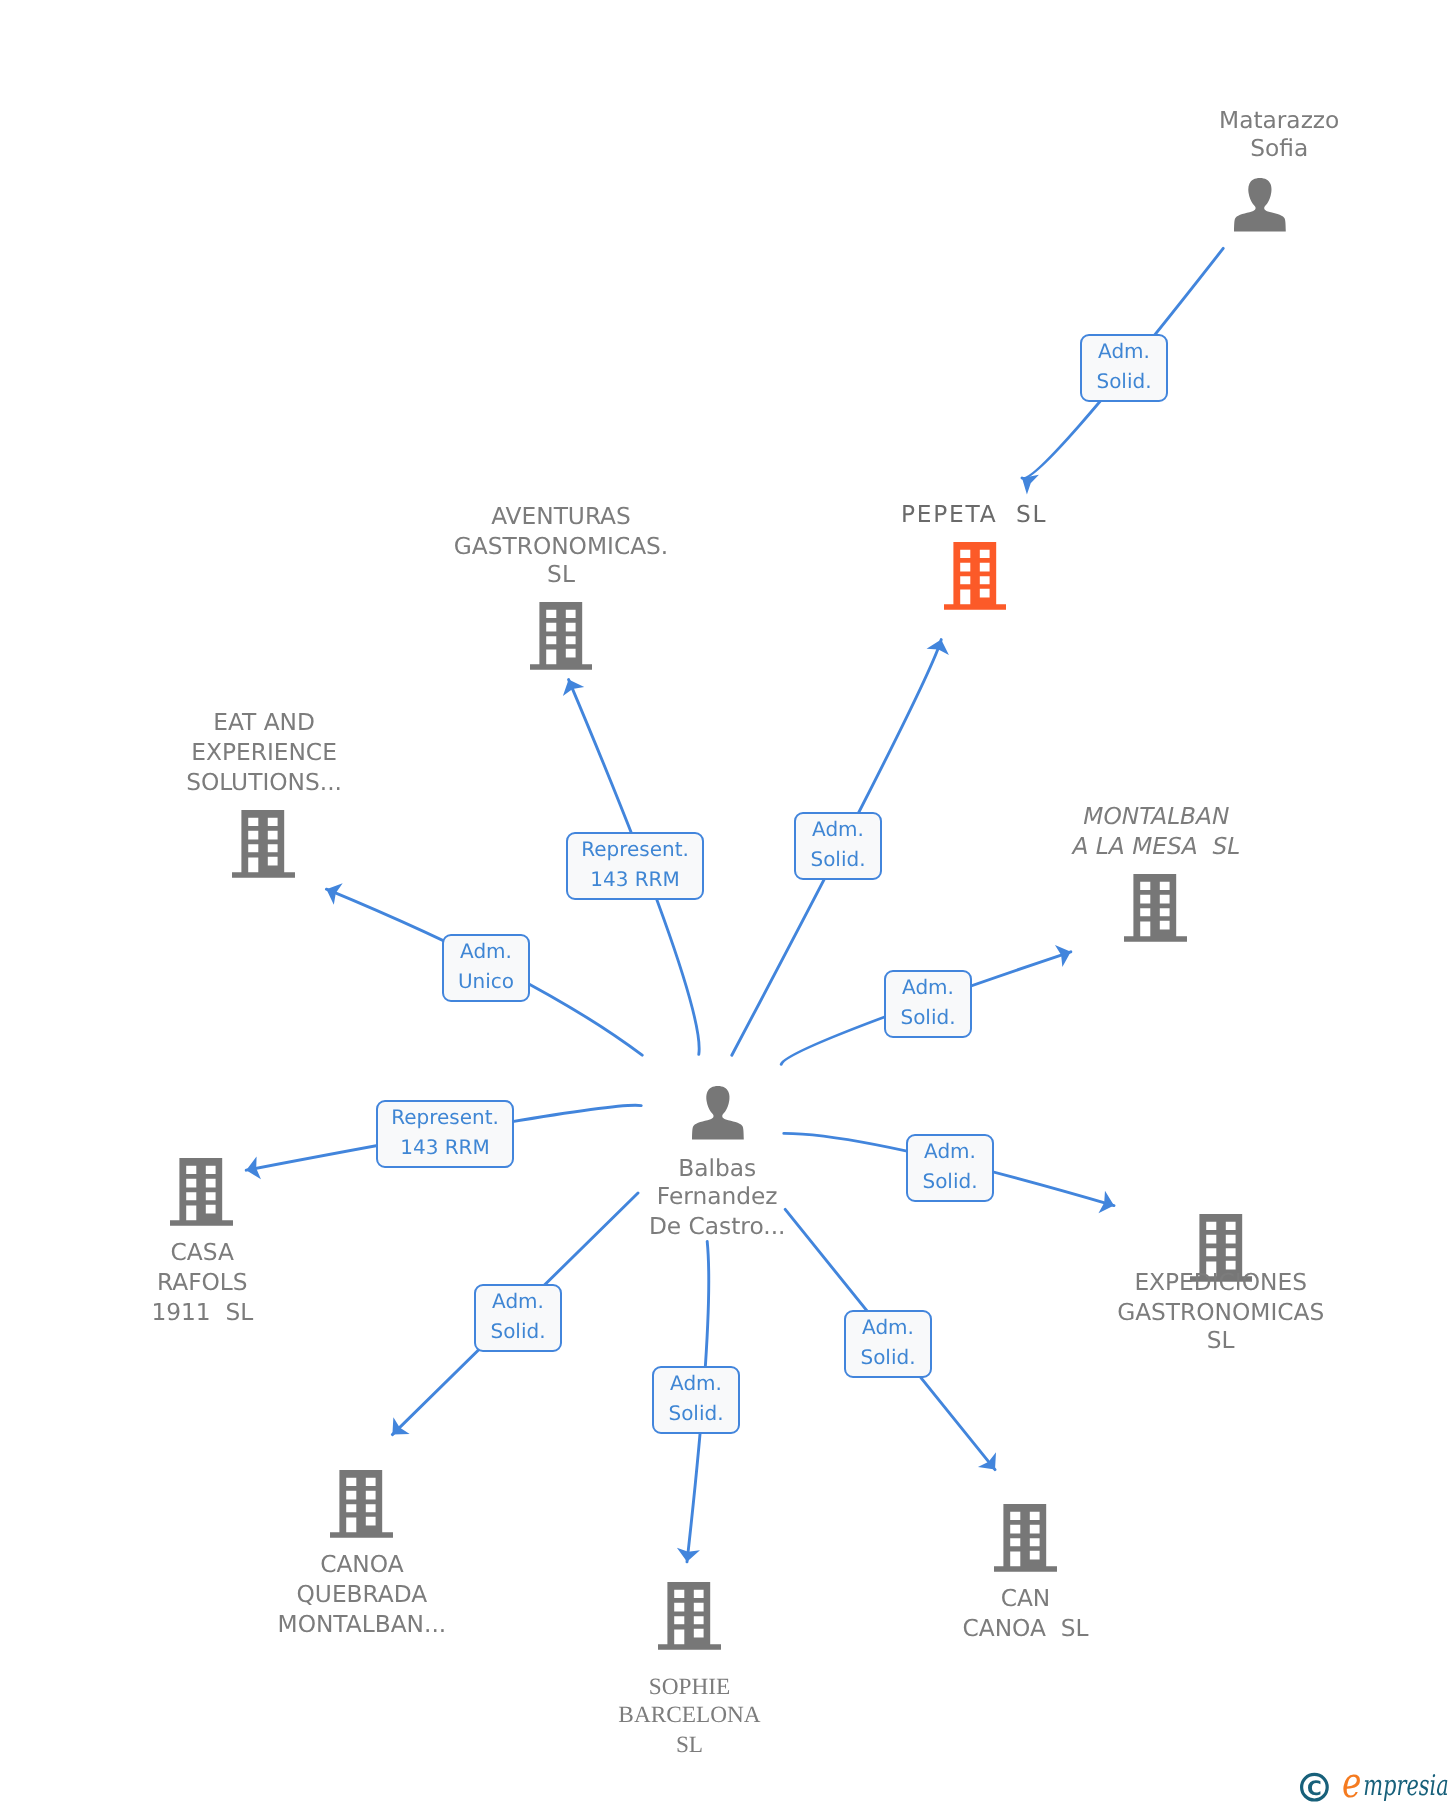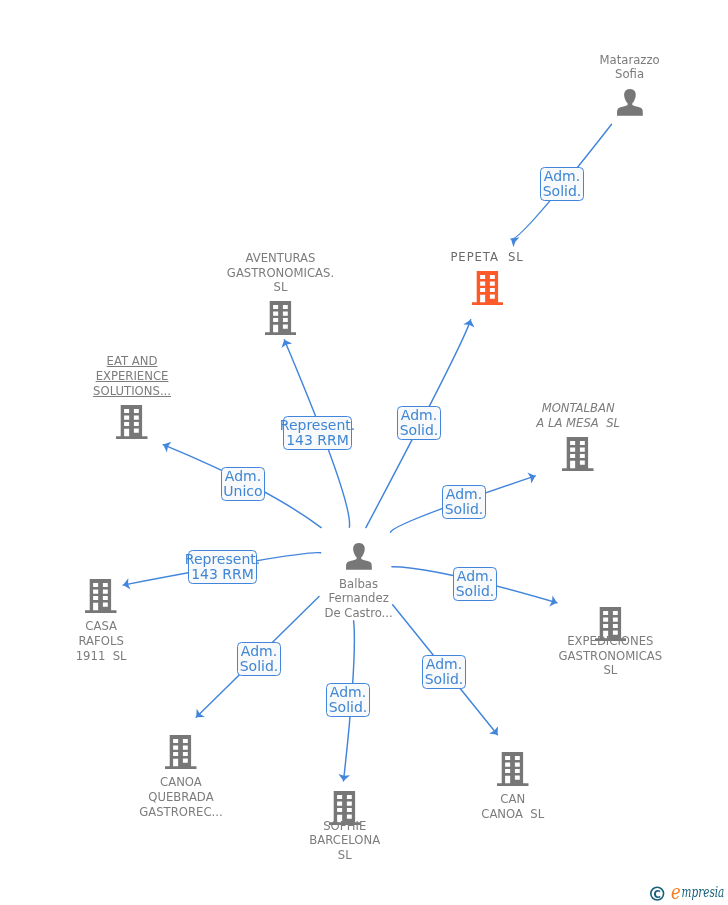--- a/index.html
+++ b/index.html
@@ -7,21 +7,21 @@
   body{width:728px;height:905px;font-family:"DejaVu Sans",sans-serif;overflow:hidden;}
   #canvas{position:relative;width:728px;height:905px;background:#fff;}
   svg#edges{position:absolute;left:0;top:0;width:728px;height:905px;overflow:visible;}
   .node{position:absolute;width:0;height:0;}
   .node .icon{position:absolute;line-height:0;font-size:0;}
   .node .icon svg{display:block;}
   .node .label{position:absolute;left:0;top:0;transform:translateX(-50%);
     text-align:center;color:#7c7c7c;font-size:11.65px;line-height:14.7px;white-space:pre;}
   .node.bold .label{color:#6a6a6a;letter-spacing:0.9px;text-indent:-0.9px;}
   .elabel{position:absolute;box-sizing:border-box;border:1.3px solid #4285dc;border-radius:4.5px;
-    background:#f8f9fa;color:#3f86d4;font-size:14px;line-height:15px;text-align:center;white-space:pre;
+    background:#f8f9fa;color:#3f86d4;font-size:10px;line-height:15px;text-align:center;white-space:pre;
     display:flex;flex-direction:column;justify-content:center;align-items:center;}
   .logo{position:absolute;display:flex;align-items:baseline;}
 </style>
 </head>
 <body>
 
 <div id="canvas">
   <svg id="edges" viewBox="0 0 728 905">
       <g>
         <path d="M611.6 124.2Q518.4 243.5 511 239" fill="none" stroke="#4285dc" stroke-width="1.45" stroke-linecap="round"></path>
@@ -64,21 +64,21 @@
         <path d="M343.5 780.9L338.4497351018323 773.8932300980883L344.06862744533987 775.8317988567534L349.9774082903932 775.1865787972928Z" fill="#4285dc"></path>
       </g>
     </svg>
   <div id="nodes">
       <div class="node" style="left: 629.6px; top: 102.65px;">
         <div class="icon" style="left: -12.95px; top: -13.4px;">
           <svg viewBox="0 0 25.9 26.8" width="25.9" height="26.8">
             <path d="M12.95 0C10.35 0 8.55 1.05 7.70 2.90C7.05 4.30 7.05 5.95 7.30 7.55C7.62 9.60 8.35 11.45 9.30 12.70C9.85 13.42 10.30 13.82 10.55 14.25C10.82 14.70 10.85 15.15 10.70 15.52C10.50 16.02 9.95 16.40 8.95 16.72C7.40 17.22 5.60 17.58 4.15 18.05C2.55 18.56 1.48 19.10 0.82 19.88C0.26 20.54 0.07 21.60 0 26.80H25.90C25.83 21.60 25.64 20.54 25.08 19.88C24.42 19.10 23.35 18.56 21.75 18.05C20.30 17.58 18.50 17.22 16.95 16.72C15.95 16.40 15.40 16.02 15.20 15.52C15.05 15.15 15.08 14.70 15.35 14.25C15.60 13.82 16.05 13.42 16.60 12.70C17.55 11.45 18.28 9.60 18.60 7.55C18.85 5.95 18.85 4.30 18.20 2.90C17.35 1.05 15.55 0 12.95 0Z" fill="#777777"></path>
           </svg>
         </div>
-        <div class="label" style="top: -50.1px;">Matarazzo
+        <div class="label" style="top: -50.1px; margin-left: 10px;">Matarazzo
 Sofia</div>
       </div>
       <div class="node bold" style="left: 487.5px; top: 288px;">
         <div class="icon" style="left: -15.75px; top: -16.95px;">
           <svg viewBox="0 0 31.5 33.9" width="31.5" height="33.9">
             <path d="M4.7 0H26.1V31.15H4.7ZM8.1 3.9H13.15V8H8.1ZM8.1 10.4H13.15V14.8H8.1ZM8.1 17.1H13.15V21.1H8.1ZM8.1 23.8H13.15V31.15H8.1ZM17.9 3.9H22.8V8H17.9ZM17.9 10.4H22.8V14.8H17.9ZM17.9 17.1H22.8V21.1H17.9ZM17.9 23.4H22.8V27.8H17.9ZM0 31.15H31.5V33.9H0Z" fill="#fc5a28" fill-rule="evenodd"></path>
           </svg>
         </div>
         <div class="label" style="top: -37.85px;">PEPETA  SL</div>
       </div>
@@ -91,21 +91,21 @@
         <div class="label" style="top: -67.25px; text-align: center;">AVENTURAS
 GASTRONOMICAS.
 SL</div>
       </div>
       <div class="node" style="left: 132.05px; top: 421.6px;">
         <div class="icon" style="left: -15.75px; top: -16.95px;">
           <svg viewBox="0 0 31.5 33.9" width="31.5" height="33.9">
             <path d="M4.7 0H26.1V31.15H4.7ZM8.1 3.9H13.15V8H8.1ZM8.1 10.4H13.15V14.8H8.1ZM8.1 17.1H13.15V21.1H8.1ZM8.1 23.8H13.15V31.15H8.1ZM17.9 3.9H22.8V8H17.9ZM17.9 10.4H22.8V14.8H17.9ZM17.9 17.1H22.8V21.1H17.9ZM17.9 23.4H22.8V27.8H17.9ZM0 31.15H31.5V33.9H0Z" fill="#777777" fill-rule="evenodd"></path>
           </svg>
         </div>
-        <div class="label" style="top: -67.25px; text-decoration: underline;">EAT AND
+        <div class="label" style="top: -67.25px;">EAT AND
 EXPERIENCE
 SOLUTIONS...</div>
       </div>
       <div class="node" style="left: 578.2px; top: 453.9px;">
         <div class="icon" style="left: -15.75px; top: -16.95px;">
           <svg viewBox="0 0 31.5 33.9" width="31.5" height="33.9">
             <path d="M4.7 0H26.1V31.15H4.7ZM8.1 3.9H13.15V8H8.1ZM8.1 10.4H13.15V14.8H8.1ZM8.1 17.1H13.15V21.1H8.1ZM8.1 23.8H13.15V31.15H8.1ZM17.9 3.9H22.8V8H17.9ZM17.9 10.4H22.8V14.8H17.9ZM17.9 17.1H22.8V21.1H17.9ZM17.9 23.4H22.8V27.8H17.9ZM0 31.15H31.5V33.9H0Z" fill="#777777" fill-rule="evenodd"></path>
           </svg>
         </div>
         <div class="label" style="top: -52.55px; font-style: italic;">MONTALBAN
@@ -142,38 +142,38 @@
 SL</div>
       </div>
       <div class="node" style="left: 180.95px; top: 752.2px;">
         <div class="icon" style="left: -15.75px; top: -16.95px;">
           <svg viewBox="0 0 31.5 33.9" width="31.5" height="33.9">
             <path d="M4.7 0H26.1V31.15H4.7ZM8.1 3.9H13.15V8H8.1ZM8.1 10.4H13.15V14.8H8.1ZM8.1 17.1H13.15V21.1H8.1ZM8.1 23.8H13.15V31.15H8.1ZM17.9 3.9H22.8V8H17.9ZM17.9 10.4H22.8V14.8H17.9ZM17.9 17.1H22.8V21.1H17.9ZM17.9 23.4H22.8V27.8H17.9ZM0 31.15H31.5V33.9H0Z" fill="#777777" fill-rule="evenodd"></path>
           </svg>
         </div>
         <div class="label" style="top: 23.15px;">CANOA
 QUEBRADA
-GASTROREC...</div>
+MONTALBAN...</div>
       </div>
       <div class="node" style="left: 512.75px; top: 769px;">
         <div class="icon" style="left: -15.75px; top: -16.95px;">
           <svg viewBox="0 0 31.5 33.9" width="31.5" height="33.9">
             <path d="M4.7 0H26.1V31.15H4.7ZM8.1 3.9H13.15V8H8.1ZM8.1 10.4H13.15V14.8H8.1ZM8.1 17.1H13.15V21.1H8.1ZM8.1 23.8H13.15V31.15H8.1ZM17.9 3.9H22.8V8H17.9ZM17.9 10.4H22.8V14.8H17.9ZM17.9 17.1H22.8V21.1H17.9ZM17.9 23.4H22.8V27.8H17.9ZM0 31.15H31.5V33.9H0Z" fill="#777777" fill-rule="evenodd"></path>
           </svg>
         </div>
         <div class="label" style="top: 23.15px;">CAN
 CANOA  SL</div>
       </div>
       <div class="node" style="left: 344.75px; top: 807.7px;">
         <div class="icon" style="left: -15.75px; top: -16.95px;">
           <svg viewBox="0 0 31.5 33.9" width="31.5" height="33.9">
             <path d="M4.7 0H26.1V31.15H4.7ZM8.1 3.9H13.15V8H8.1ZM8.1 10.4H13.15V14.8H8.1ZM8.1 17.1H13.15V21.1H8.1ZM8.1 23.8H13.15V31.15H8.1ZM17.9 3.9H22.8V8H17.9ZM17.9 10.4H22.8V14.8H17.9ZM17.9 17.1H22.8V21.1H17.9ZM17.9 23.4H22.8V27.8H17.9ZM0 31.15H31.5V33.9H0Z" fill="#777777" fill-rule="evenodd"></path>
           </svg>
         </div>
-        <div class="label" style="top: 11px;">SOPHIE
+        <div class="label" style="top: 29px; font-family: Liberation Serif, serif;">SOPHIE
 BARCELONA
 SL</div>
       </div>
     </div>
   <div id="elabels">
       <div class="elabel" style="left: 540px; top: 167px; width: 44px; height: 34px;">Adm.
 Solid.</div>
       <div class="elabel" style="left: 283px; top: 416px; width: 69px; height: 34px;">Represent.
 143 RRM</div>
       <div class="elabel" style="left: 397px; top: 406px; width: 44px; height: 34px;">Adm.

